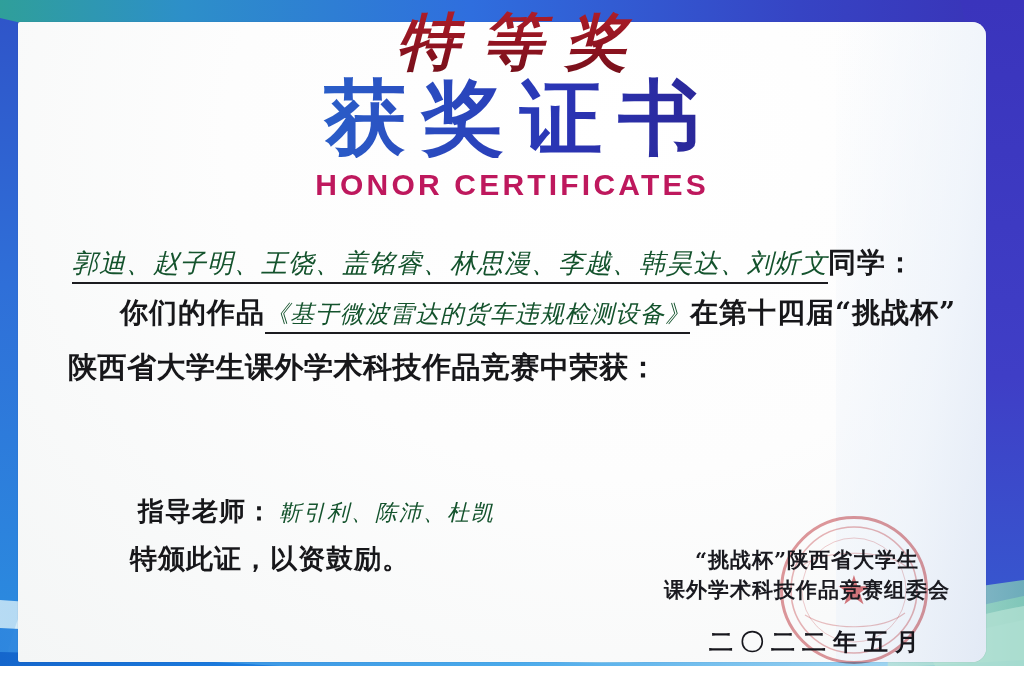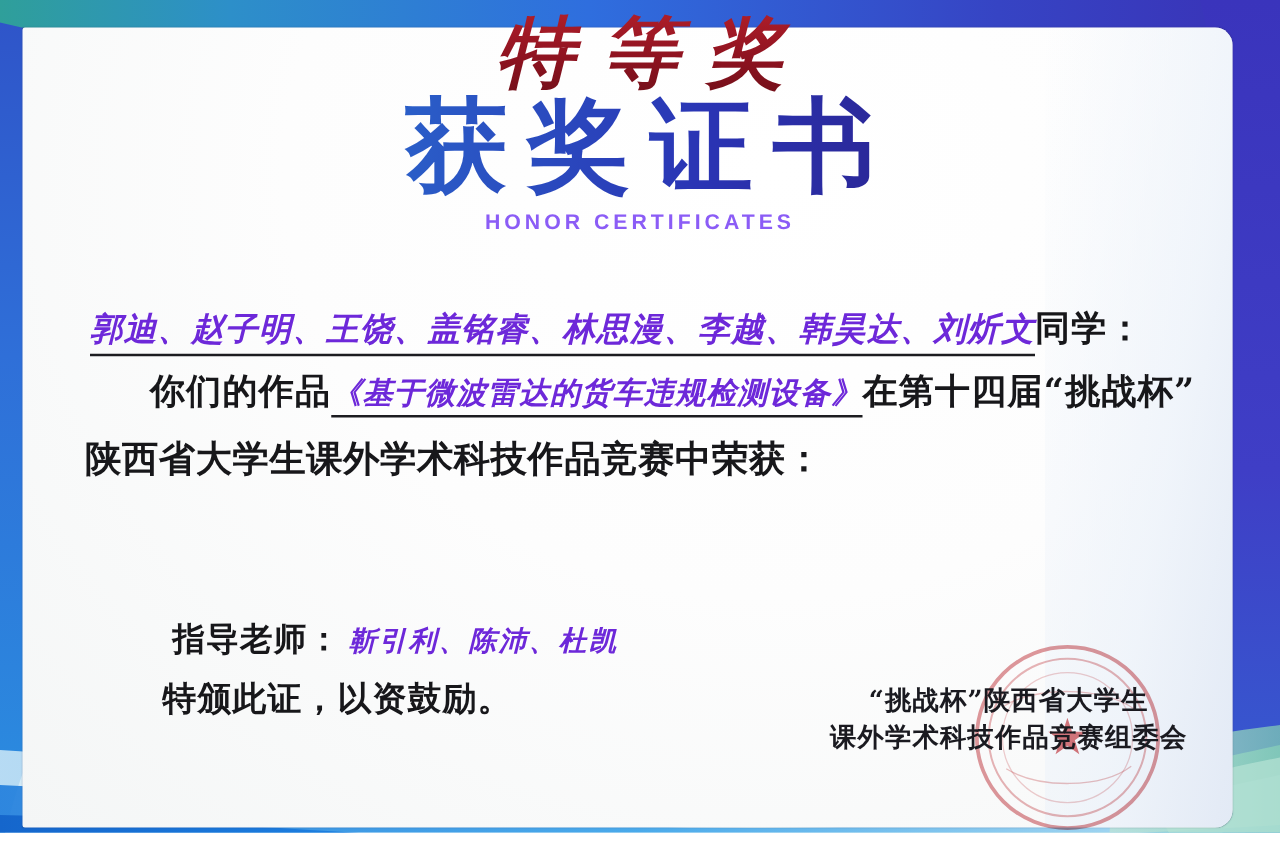--- a/index.html
+++ b/index.html
@@ -32,30 +32,30 @@
     font-family:"DejaVu Serif", serif;
     font-size:82px;line-height:1;font-weight:700;letter-spacing:16px;
     background:linear-gradient(95deg,#2fa8a0 0%,#2a6fd0 22%,#2a34b4 55%,#2b1f86 78%,#3a2a9c 100%);
     -webkit-background-clip:text;background-clip:text;color:transparent;
     text-shadow:none;
     padding-left:16px;
   }
   .title-en{
     margin-top:10px;
     font-family:"Liberation Sans", sans-serif;
-    font-size:17px;font-weight:700;letter-spacing:3.2px;color:#8b5cf6;
+    font-size:30px;font-weight:700;letter-spacing:3.2px;color:#be185d;
   }
   
   .body-area{position:absolute;left:0;top:0;width:1024px;height:683px;}
   .line{position:absolute;white-space:nowrap;}
   .print{
     font-family:"DejaVu Serif", serif;font-weight:700;color:#17171a;
   }
   .hand{
-    font-family:"DejaVu Serif", serif;font-weight:700;color:#6d28d9;
+    font-family:"DejaVu Serif", serif;font-weight:400;color:#14532d;
     font-style:italic;letter-spacing:2px;
   }
   .l-names{left:72px;top:244px;font-size:27px;}
   .l-names .nm{
     border-bottom:2.2px solid #1c1c20;padding-bottom:4px;
     font-size:26px;letter-spacing:1px;
   }
   .l-names .sfx{font-size:28px;letter-spacing:1px;}
   .l-work{left:120px;top:294px;font-size:27px;}
   .l-work .pfx{font-size:28px;letter-spacing:1px;}
@@ -210,14 +210,15 @@
         </g>
       </svg>
       <span class="star">★</span>
     </div>
 
     <div class="sign">
       <div class="s1">“挑战杯”陕西省大学生</div>
       <div class="s2">课外学术科技作品竞赛组委会</div>
     </div>
 
+    <div class="date">二〇二二年五月</div>
   </div>
 </div>
 
 </body></html>

